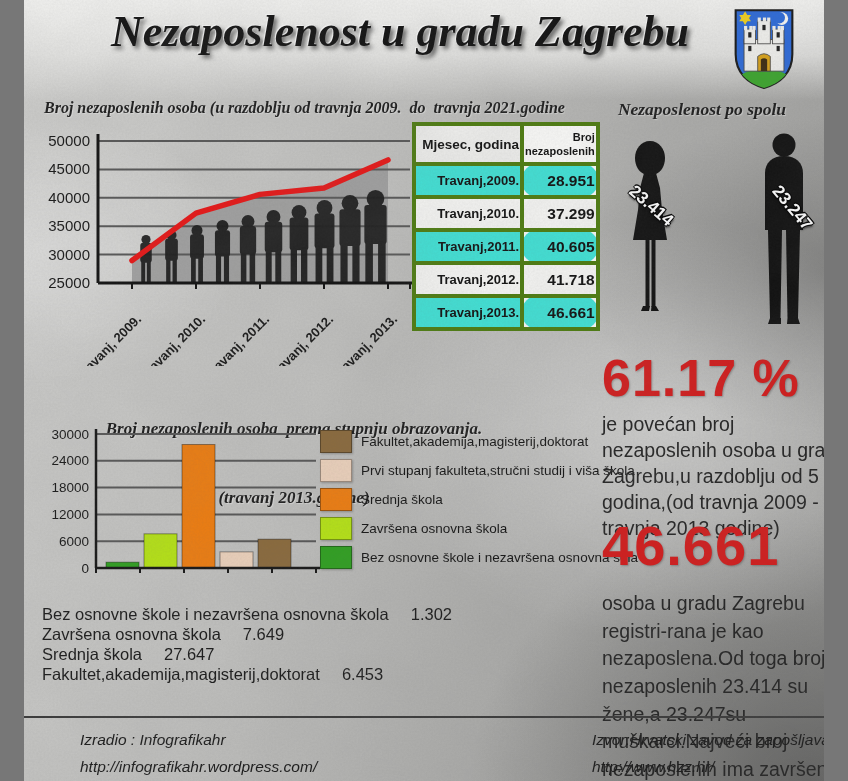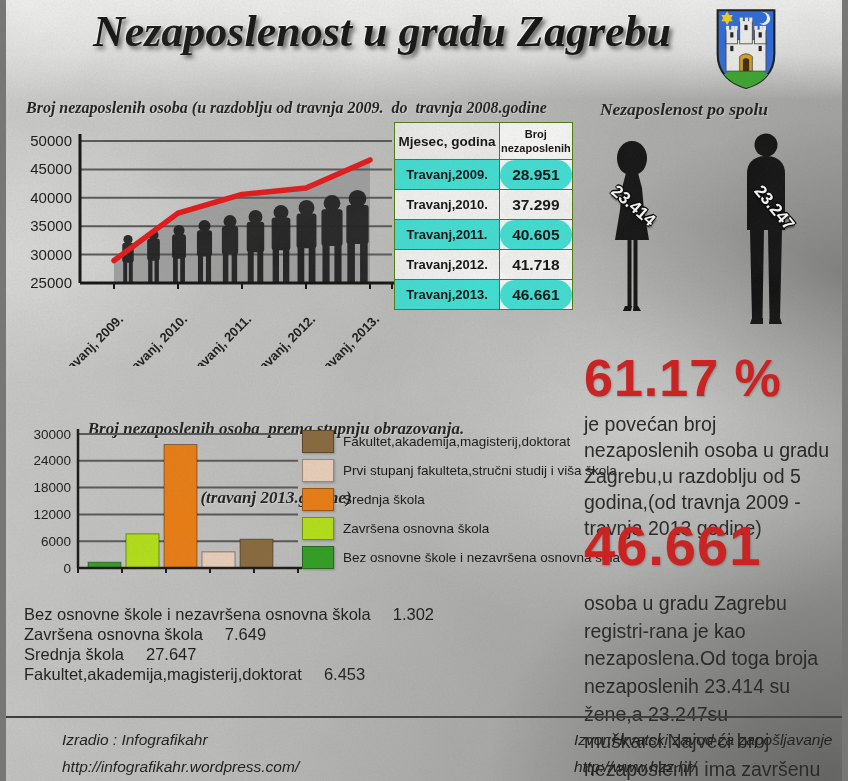--- a/index.html
+++ b/index.html
@@ -5,21 +5,20 @@
   html,body{margin:0;padding:0;background:#777;}
   #stage{
     position:relative;width:800px;height:781px;overflow:hidden;margin:0 auto;
     font-family:"Liberation Sans",sans-serif;
     background:
       radial-gradient(ellipse 420px 300px at 640px 430px, rgba(255,255,255,0.45), rgba(255,255,255,0) 70%),
       radial-gradient(ellipse 520px 420px at 98% 100%, rgba(35,35,35,0.45), rgba(35,35,35,0) 65%),
       radial-gradient(ellipse 420px 260px at 100% 35%, rgba(60,60,60,0.32), rgba(60,60,60,0) 60%),
       radial-gradient(ellipse 320px 220px at 3% 32%, rgba(255,255,255,0.38), rgba(255,255,255,0) 60%),
       linear-gradient(110deg,#d0d0ce 0%,#c1c1bf 40%,#adadab 65%,#989896 100%);
-    padding-left: 36px;
   }
   .grain{position:absolute;left:0;top:0;pointer-events:none;z-index:40;}
   .banner{
     position:absolute;left:0;top:0;width:848px;height:100px;z-index:1;
     background:linear-gradient(180deg, rgba(246,246,244,0.95) 0%, rgba(232,232,230,0.85) 55%, rgba(232,232,230,0) 100%);
   }
   .main-title{
     position:absolute;left:52px;top:6px;width:648px;z-index:5;
     font-family:"Liberation Serif",serif;font-style:italic;font-weight:bold;
     font-size:44px;text-align:center;color:#121212;letter-spacing:0px;
@@ -35,21 +34,21 @@
   #lineTitle{left:20px;top:99px;width:560px;font-size:16px;}
   #genderTitle{left:556px;top:99px;width:244px;font-size:17.5px;text-align:center;}
   #barTitle{left:35px;top:372px;width:470px;font-size:17px;text-align:center;line-height:1.35;}
   .chart-svg{position:absolute;z-index:5;}
   #lineChart{left:16px;top:118px;}
   #barChart{left:20px;top:418px;}
   
   .tablewrap{position:absolute;left:388px;top:122px;z-index:5;}
   table.datatable{border-collapse:collapse;background:#fbfbf9;}
   table.datatable th, table.datatable td{
-    border:1px solid #4d7c0f;text-align:center;vertical-align:middle;color:#111;
+    border:4px solid #4d7c0f;text-align:right;vertical-align:middle;color:#111;
   }
   th.h-month{width:102px;height:34px;font-size:13.5px;background:#f0f0ee;}
   th.h-count{width:64px;font-size:11px;line-height:1.3;background:#fbfbf9;font-weight:bold;}
   td.mcell{font-weight:bold;font-size:13px;height:27px;}
   td.vcell{font-weight:bold;font-size:15.5px;border-radius:15px;}
   tr.cyan td{background:#40e2d6;}
   tr.white td{background:#f6f6f4;}
   
   .fig{position:absolute;z-index:5;}
   .fig-num{
@@ -124,21 +123,21 @@
     <g>
         <polygon points="12,5 17.5,14.5 6.5,14.5" fill="#f0d01f"></polygon>
         <polygon points="12,18 6.5,8.5 17.5,8.5" fill="#f0d01f"></polygon>
       </g>
     <g>
         <circle cx="47" cy="12" r="6" fill="#f5f5f2"></circle>
         <circle cx="44.6" cy="11.2" r="5.4" fill="#2e6bd8"></circle>
       </g>
   </svg>
 
-  <div class="sec-title" id="lineTitle">Broj nezaposlenih osoba (u razdoblju od travnja 2009.  do  travnja 2008.godine</div>
+  <div class="sec-title" id="lineTitle">Broj nezaposlenih osoba (u razdoblju od travnja 2009.  do  travnja 2021.godine</div>
 
   <svg class="chart-svg" id="lineChart" width="378" height="248" viewBox="0 0 378 248">
       <polygon points="92,165 92,142.55832 156,95.14168 220,76.3636 284,70.04176 348,41.96552 348,165" fill="#9d9d9d" opacity="0.92"></polygon>
       <line x1="58" y1="165" x2="370" y2="165" stroke="#575757" stroke-width="2"></line>
       <text x="50" y="170" text-anchor="end" font-size="15" fill="#161616" font-family="Liberation Sans, sans-serif">25000</text>
       <line x1="58" y1="136.6" x2="370" y2="136.6" stroke="#575757" stroke-width="2"></line>
       <text x="50" y="141.6" text-anchor="end" font-size="15" fill="#161616" font-family="Liberation Sans, sans-serif">30000</text>
       <line x1="58" y1="108.2" x2="370" y2="108.2" stroke="#575757" stroke-width="2"></line>
       <text x="50" y="113.2" text-anchor="end" font-size="15" fill="#161616" font-family="Liberation Sans, sans-serif">35000</text>
       <line x1="58" y1="79.8" x2="370" y2="79.8" stroke="#575757" stroke-width="2"></line>

